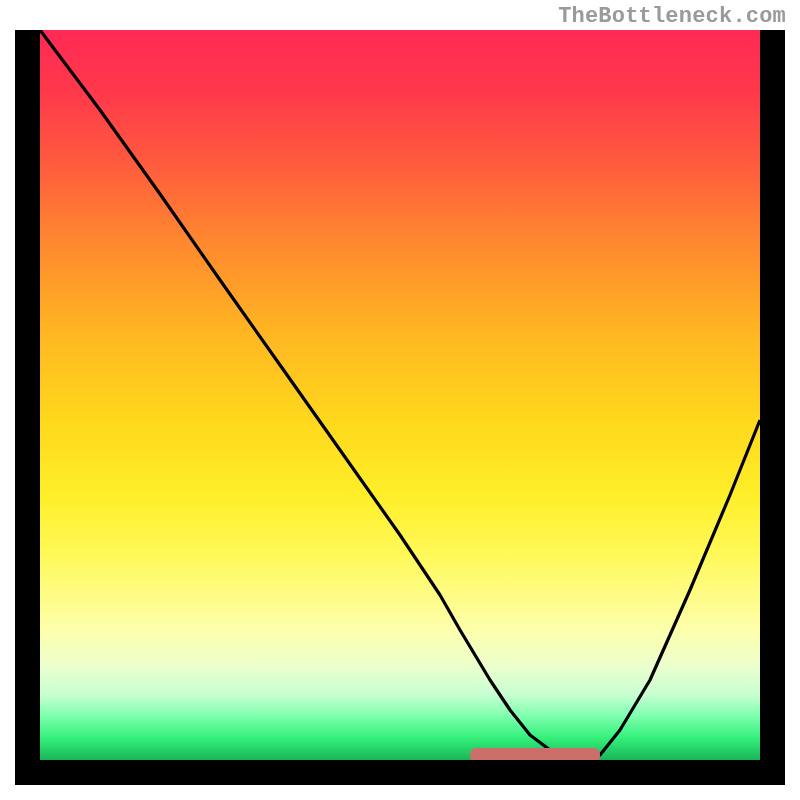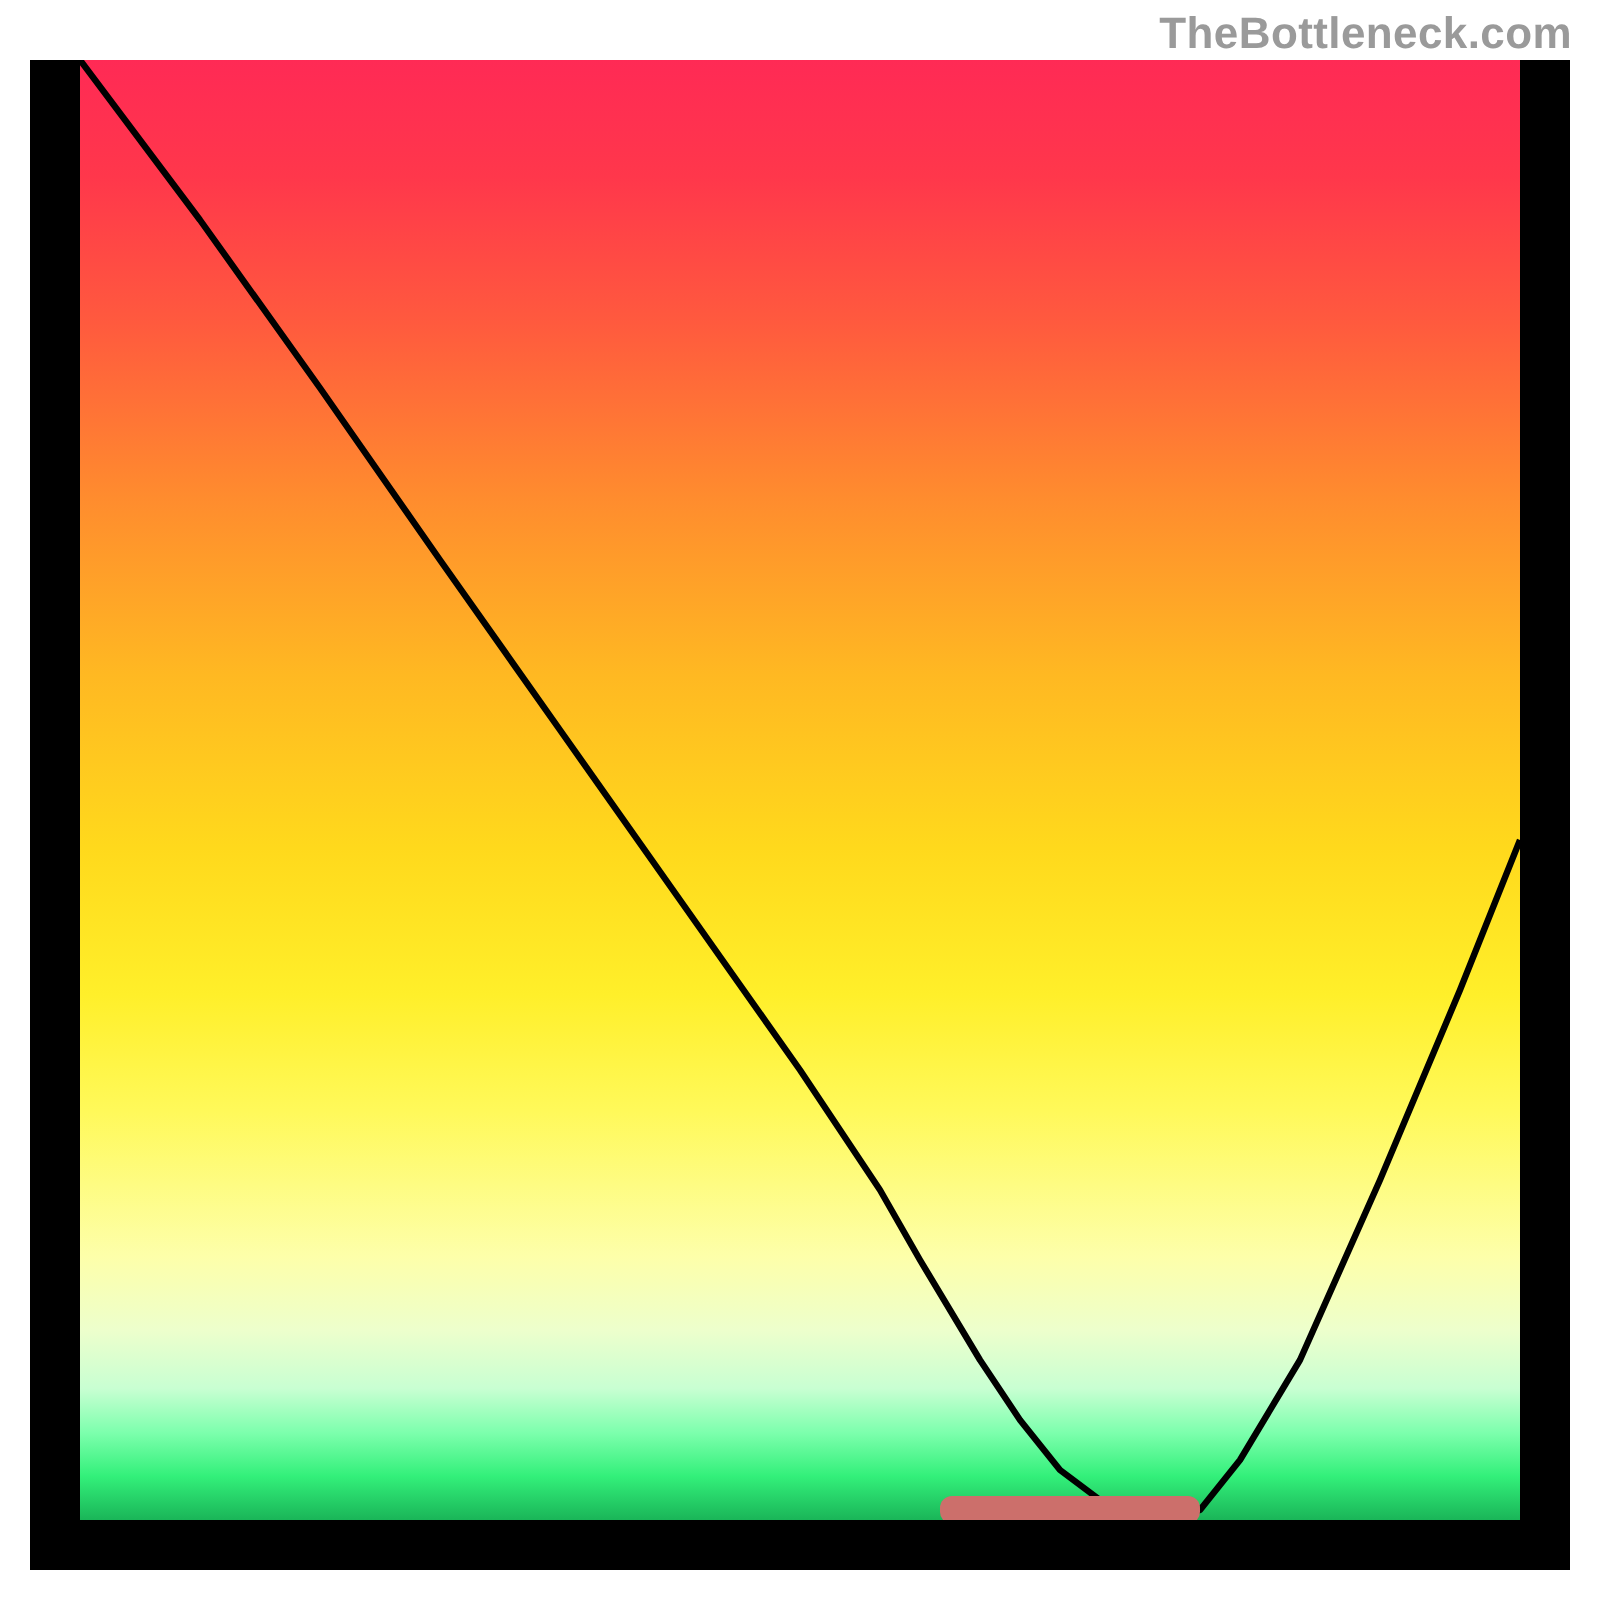--- a/index.html
+++ b/index.html
@@ -7,20 +7,21 @@
     padding: 0;
     width: 800px;
     height: 800px;
     background: #fff;
     font-family: Arial, Helvetica, sans-serif;
   }
   .canvas {
     position: relative;
     width: 796px;
     height: 800px;
+    font-family: Liberation Mono, monospace;
   }
   .chart-frame {
     position: absolute;
     left: 15px;
     top: 30px;
     width: 770px;
     height: 755px;
     border-left: 25px solid #000;
     border-right: 25px solid #000;
     border-bottom: 25px solid #000;

